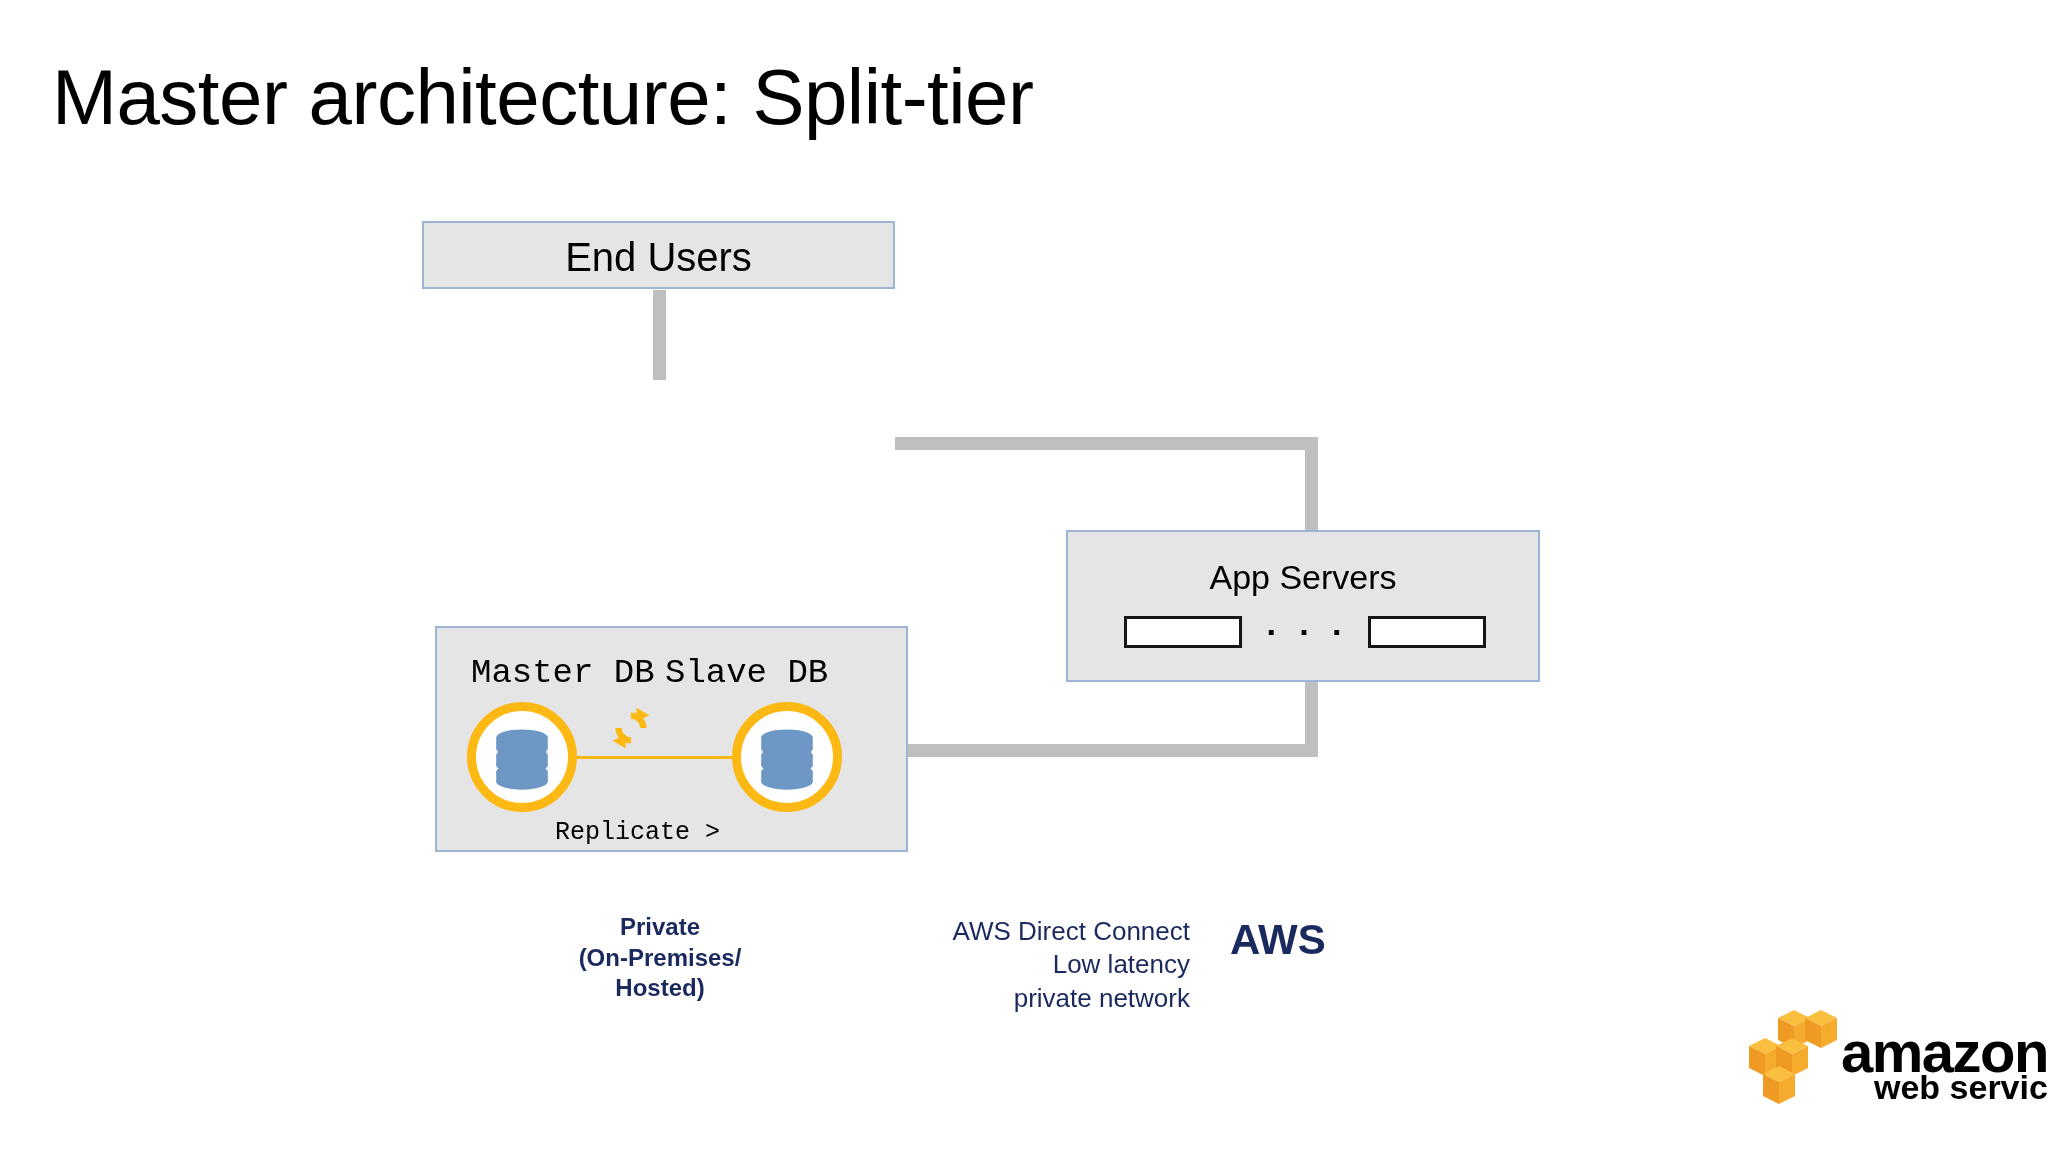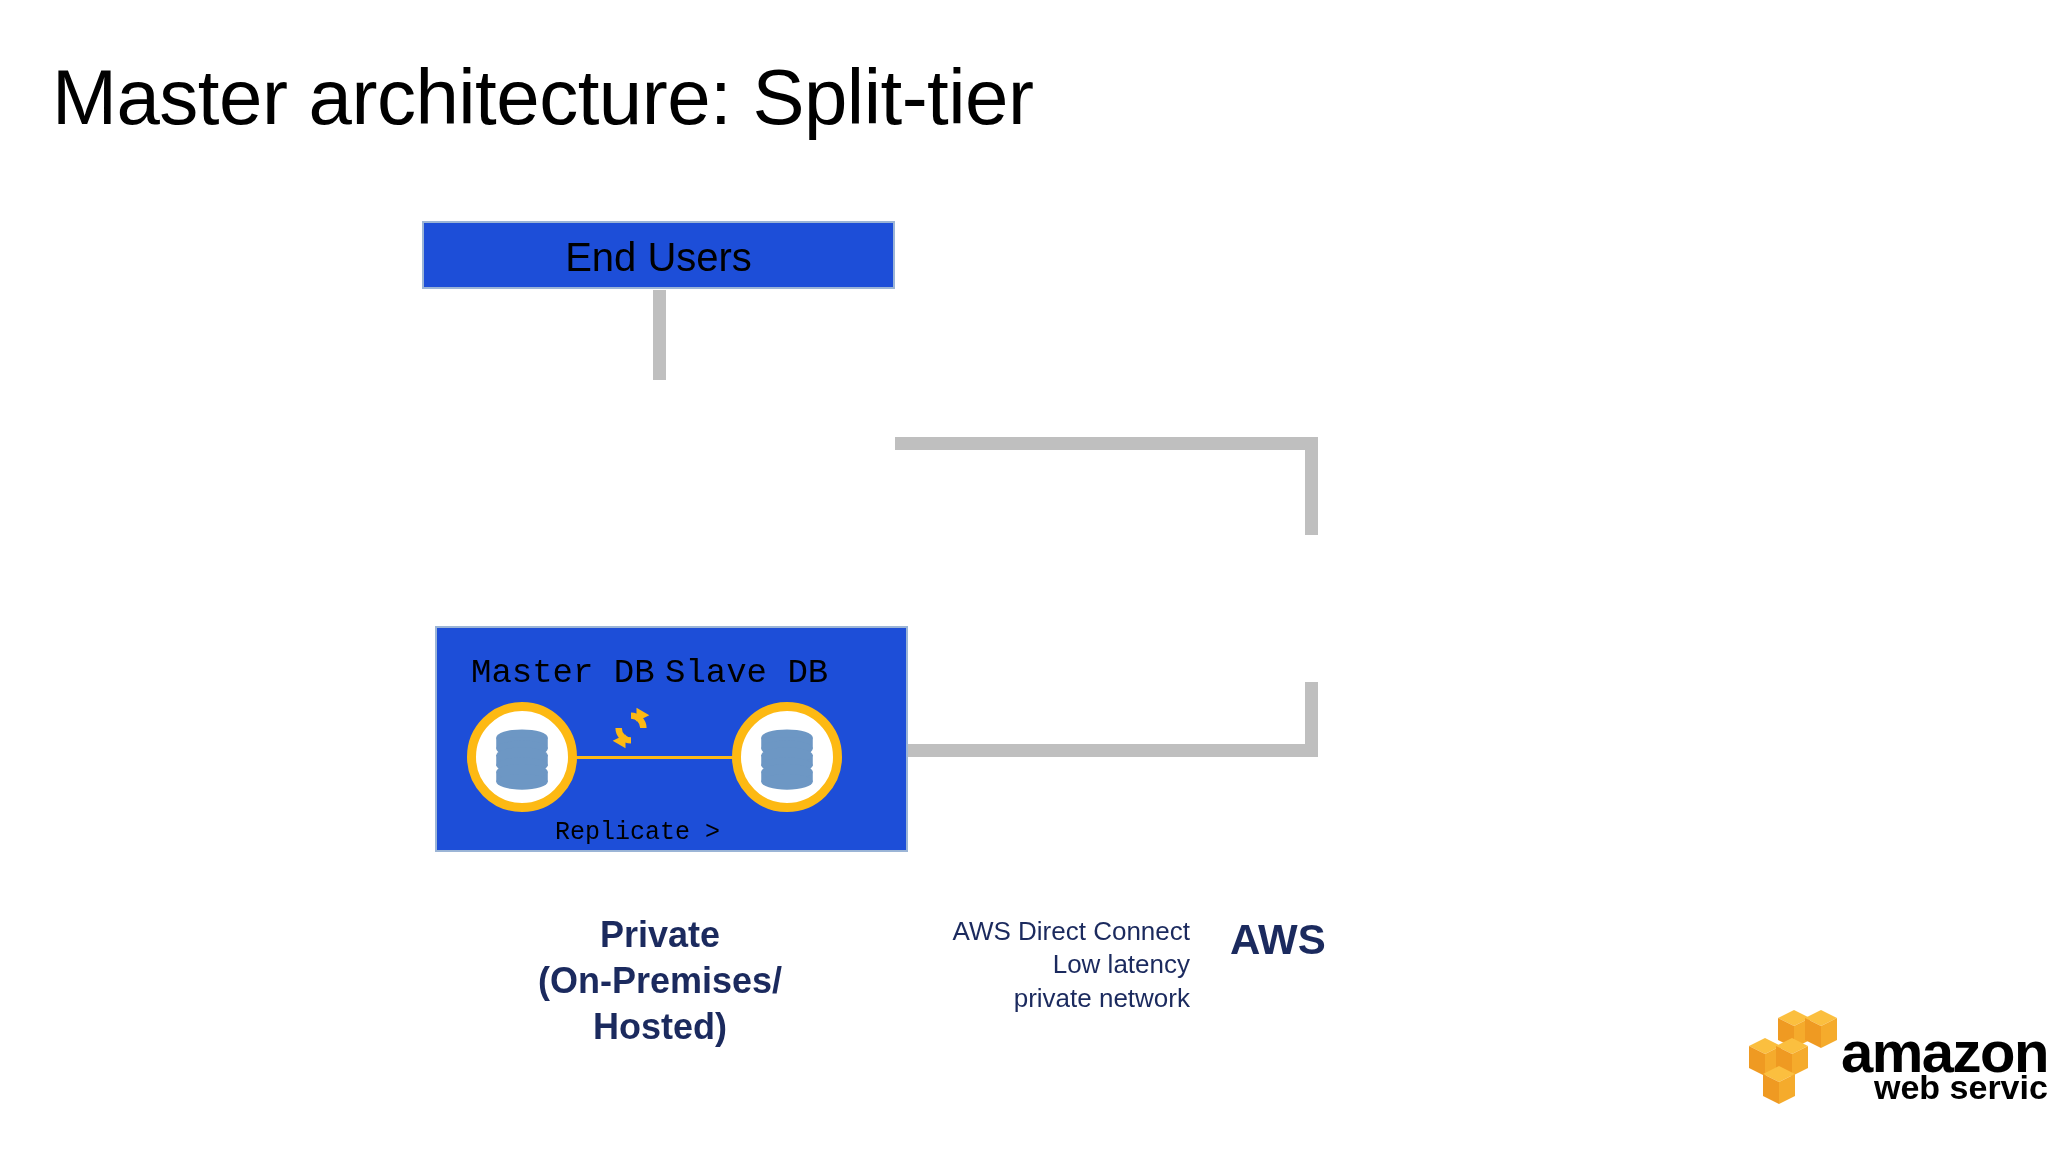--- a/index.html
+++ b/index.html
@@ -28,21 +28,21 @@
     color: #000000;
     letter-spacing: -0.5px;
     white-space: nowrap;
   }
 
   
   .group-box {
     position: absolute;
     box-sizing: border-box;
     border: 2px solid #9cb5d6;
-    background: #1d4ed8;
+    background: #e5e5e5;
   }
   .group-label {
     position: absolute;
     left: 0;
     width: 100%;
     text-align: center;
     font-size: 34px;
     color: #000000;
     white-space: nowrap;
   }
@@ -95,21 +95,21 @@
   
   .zone-caption {
     position: absolute;
     text-align: center;
     color: #1b2a5e;
     white-space: pre-line;
     line-height: 1.28;
   }
   .zone-caption.bold {
     font-weight: bold;
-    font-size: 36px;
+    font-size: 24px;
   }
   .zone-caption.plain {
     font-weight: 400;
     font-size: 26px;
     text-align: right;
   }
   .zone-caption.aws {
     font-weight: bold;
     font-size: 42px;
   }
@@ -156,20 +156,31 @@
   <div class="pipe" style="left:1305px; top:437px; width:13px; height:98px;"></div>
 
   <div class="pipe" style="left:895px; top:744px; width:423px; height:13px;"></div>
   <div class="pipe" style="left:1305px; top:682px; width:13px; height:75px;"></div>
 
   <div class="group-box" style="left:422px; top:221px; width:473px; height:68px;">
     <div class="group-label big" style="top:12px;">End Users</div>
   </div>
 
 
+  <div class="group-box" style="left:1066px; top:530px; width:474px; height:152px;">
+    <div class="group-label" style="top:26px;">App Servers</div>
+
+    <div class="unit-rect" style="left:56px; top:84px; width:118px; height:32px;"></div>
+
+    <div style="position:absolute; left:190px; top:84px; width:100px; height:32px;
+                display:flex; align-items:center; justify-content:center;
+                font-size:34px; font-weight:bold; color:#000; letter-spacing:6px;">· · ·</div>
+
+    <div class="unit-rect" style="left:300px; top:84px; width:118px; height:32px;"></div>
+  </div>
 
   <div class="group-box" style="left:435px; top:626px; width:473px; height:226px;font-family:Liberation Mono, monospace;">
 
     <div style="position:absolute; left:34px; top:26px; font-size:34px; color:#000;">Master DB</div>
 
     <div style="position:absolute; left:228px; top:26px; font-size:34px; color:#000;">Slave DB</div>
 
     <div class="replicate-line" style="left:122px; top:128px; width:192px;"></div>
 
     <div class="db-circle" style="left:30px; top:74px; width:110px; height:110px;">

